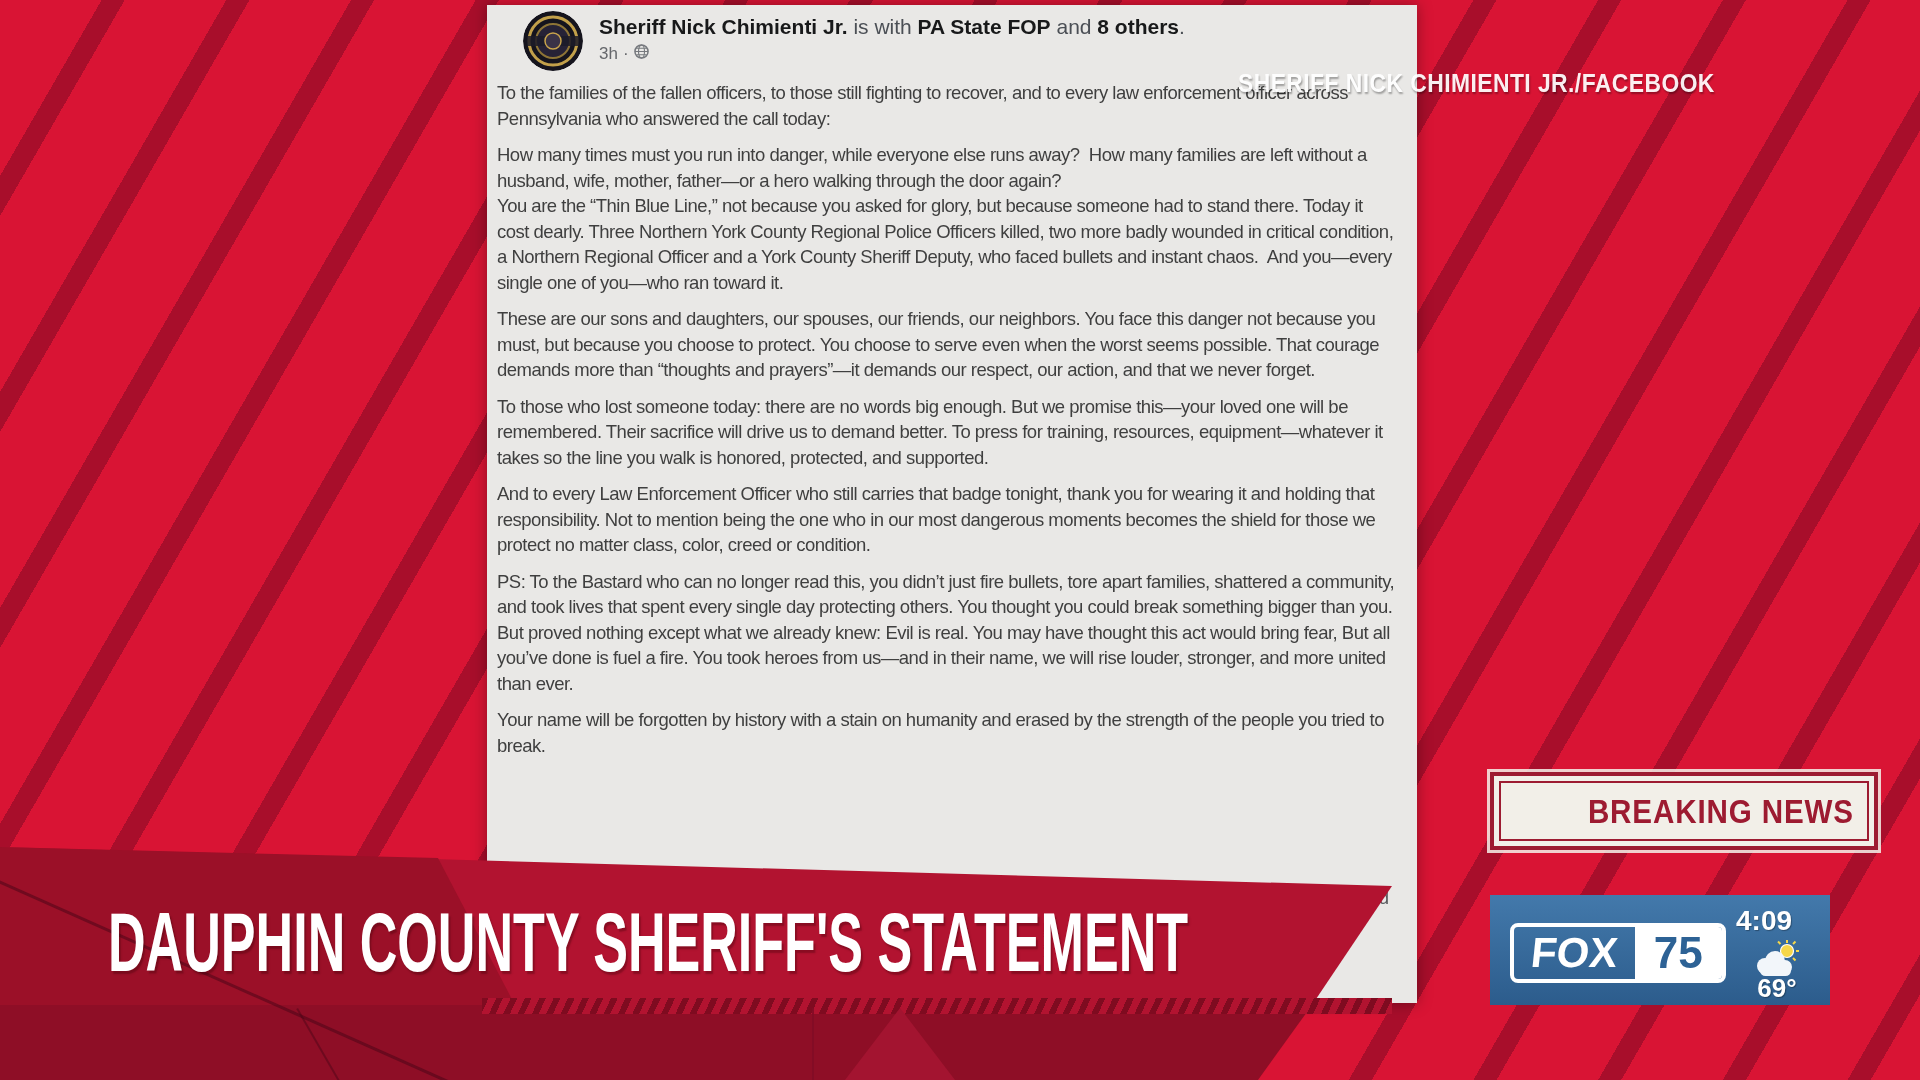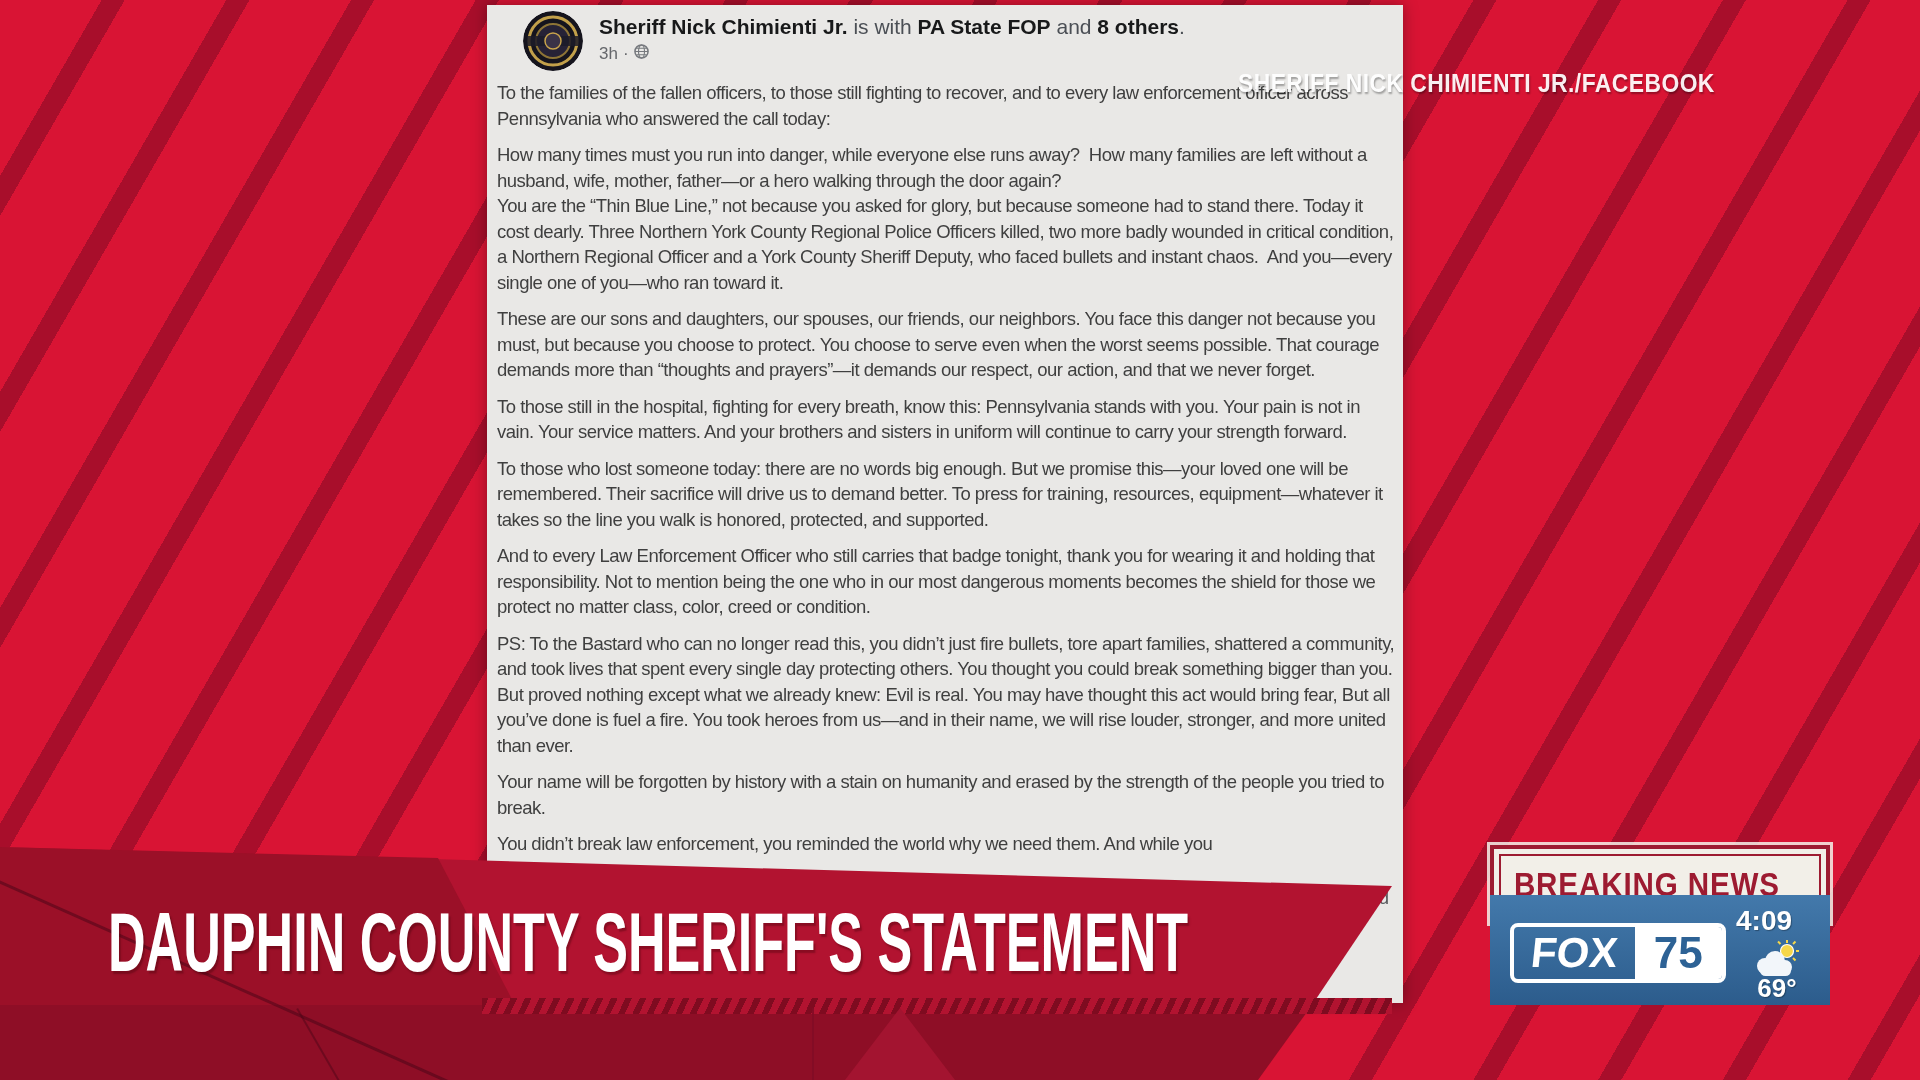--- a/index.html
+++ b/index.html
@@ -8,21 +8,21 @@
     --cream:#f2efe8; --fox-blue-top:#4379ab; --fox-blue-bottom:#2c5c8c;
     --fox-logo-blue:#2d6295; --post-background:#e9e8e6; --post-text:#3f3f3f;
   }
   html,body{margin:0;padding:0;background:#000;}
   .stage{position:relative;width:1920px;height:1080px;overflow:hidden;
     font-family:"Liberation Sans","DejaVu Sans",sans-serif;
     background:repeating-linear-gradient(120deg,var(--background-red) 0 88px,var(--stripe-dark-red) 88px 108px);}
 
   
   .post{position:absolute;left:487px;top:5px;width:916px;height:998px;
-    background:var(--post-background);z-index:1;box-shadow:0 0 14px rgba(0,0,0,.35);}
+    background:var(--post-background);z-index:1;box-shadow:0 0 14px rgba(0,0,0,.35);padding-left:14px;}
   .avatar{position:absolute;left:36px;top:6px;width:60px;height:60px;border-radius:50%;overflow:hidden;}
   .name-line{position:absolute;left:112px;top:9px;width:780px;font-size:21px;line-height:26px;color:#4b4f55;}
   .name-line b{color:#18191a;}
   .meta-line{position:absolute;left:112px;top:39px;font-size:17px;color:#65676b;display:flex;align-items:flex-start;gap:5px;}
   .post-body{position:absolute;left:10px;top:65px;width:898px;font-size:18.5px;line-height:25.5px;
     letter-spacing:-0.5px;color:var(--post-text);}
   .post-body p{margin:11px 0 0 0;white-space:pre-wrap;}
   .post-body p:first-child{margin-top:10px;}
   .cutoff{position:absolute;left:868px;top:882px;font-size:18.5px;color:#55585c;}
 
@@ -45,23 +45,23 @@
     text-shadow:3px 3px 2px rgba(60,0,10,.35);}
   .deco-line1{position:absolute;left:-10px;top:876px;width:520px;height:3px;background:rgba(70,4,22,.5);
     transform:rotate(24deg);transform-origin:left top;z-index:6;}
   .deco-line2{position:absolute;left:298px;top:1008px;width:150px;height:2px;background:rgba(70,4,22,.45);
     transform:rotate(60deg);transform-origin:left top;z-index:5;}
   .deco-vline{position:absolute;left:812px;top:1008px;width:2px;height:72px;background:rgba(130,12,38,.9);z-index:5;}
   .deco-tri{position:absolute;left:845px;top:1008px;width:0;height:0;z-index:5;
     border-left:55px solid transparent;border-right:55px solid transparent;border-bottom:72px solid #a31430;}
 
   
-  .bn-box{position:absolute;left:1490px;top:845px;width:332px;height:70px;z-index:7;
+  .bn-box{position:absolute;left:1490px;top:772px;width:332px;height:70px;z-index:7;
     background:var(--cream);border:4px solid var(--breaking-red);box-shadow:0 0 0 3px rgba(244,241,234,.85);
-    display:flex;align-items:center;justify-content:flex-start;}
+    display:flex;align-items:center;justify-content:flex-end;padding-left:48px;}
   .bn-box::before{content:"";position:absolute;inset:5px;border:2px solid var(--breaking-red);}
   .bn-text{color:var(--breaking-red);font-weight:bold;font-size:34px;letter-spacing:1px;
     transform:scaleX(.87);white-space:nowrap;}
   .fox-box{position:absolute;left:1490px;top:895px;width:340px;height:110px;z-index:7;
     background:linear-gradient(180deg,var(--fox-blue-top),var(--fox-blue-bottom));}
   .fox-logo{position:absolute;left:20px;top:28px;width:208px;height:52px;border:4px solid #fff;
     border-radius:8px;display:flex;overflow:hidden;}
   .fox-logo .fox-part{width:58%;display:flex;align-items:center;justify-content:center;
     color:#fff;font-weight:bold;font-size:42px;transform:skewX(-6deg);}
   .fox-logo .n43-part{width:42%;background:#fff;display:flex;align-items:center;justify-content:center;
@@ -99,26 +99,24 @@
           <ellipse cx="8" cy="8" rx="3.2" ry="7" fill="none" stroke="#76797e" stroke-width="1.2"></ellipse>
           <path d="M1 8h14 M2.5 4.5h11 M2.5 11.5h11" stroke="#76797e" stroke-width="1.2" fill="none"></path>
         </svg>
       </span>
     </div>
     <div class="post-body">
         <p>To the families of the fallen officers, to those still fighting to recover, and to every law enforcement officer across Pennsylvania who answered the call today:</p>
         <p>How many times must you run into danger, while everyone else runs away?  How many families are left without a husband, wife, mother, father—or a hero walking through the door again?
 You are the “Thin Blue Line,” not because you asked for glory, but because someone had to stand there. Today it cost dearly. Three Northern York County Regional Police Officers killed, two more badly wounded in critical condition, a Northern Regional Officer and a York County Sheriff Deputy, who faced bullets and instant chaos.  And you—every single one of you—who ran toward it.</p>
         <p>These are our sons and daughters, our spouses, our friends, our neighbors. You face this danger not because you must, but because you choose to protect. You choose to serve even when the worst seems possible. That courage demands more than “thoughts and prayers”—it demands our respect, our action, and that we never forget.</p>
-        <p>To those still in the hospital, fighting for every breath, know this: Pennsylvania stands with you. Your pain is not in vain. Your service matters. And your brothers and sisters in uniform will continue to carry your strength forward.</p>
         <p>To those who lost someone today: there are no words big enough. But we promise this—your loved one will be remembered. Their sacrifice will drive us to demand better. To press for training, resources, equipment—whatever it takes so the line you walk is honored, protected, and supported.</p>
         <p>And to every Law Enforcement Officer who still carries that badge tonight, thank you for wearing it and holding that responsibility. Not to mention being the one who in our most dangerous moments becomes the shield for those we protect no matter class, color, creed or condition.</p>
         <p>PS: To the Bastard who can no longer read this, you didn’t just fire bullets, tore apart families, shattered a community, and took lives that spent every single day protecting others. You thought you could break something bigger than you. But proved nothing except what we already knew: Evil is real. You may have thought this act would bring fear, But all you’ve done is fuel a fire. You took heroes from us—and in their name, we will rise louder, stronger, and more united than ever.</p>
         <p>Your name will be forgotten by history with a stain on humanity and erased by the strength of the people you tried to break.</p>
-        <p>You didn’t break law enforcement, you reminded the world why we need them. And while you</p>
       </div>
     <span class="cutoff">kind</span>
   </section>
 
   <div class="watermark">SHERIFF NICK CHIMIENTI JR./FACEBOOK</div>
 
   <div class="lt-band"></div>
   <div class="lt-left"></div>
   <div class="lt-bottom"></div>
   <div class="lt-hatch"></div>

